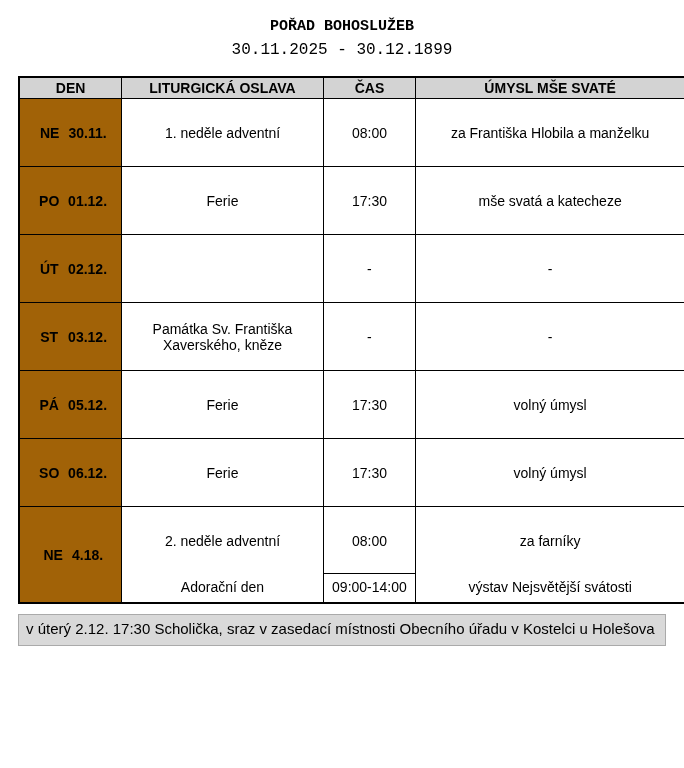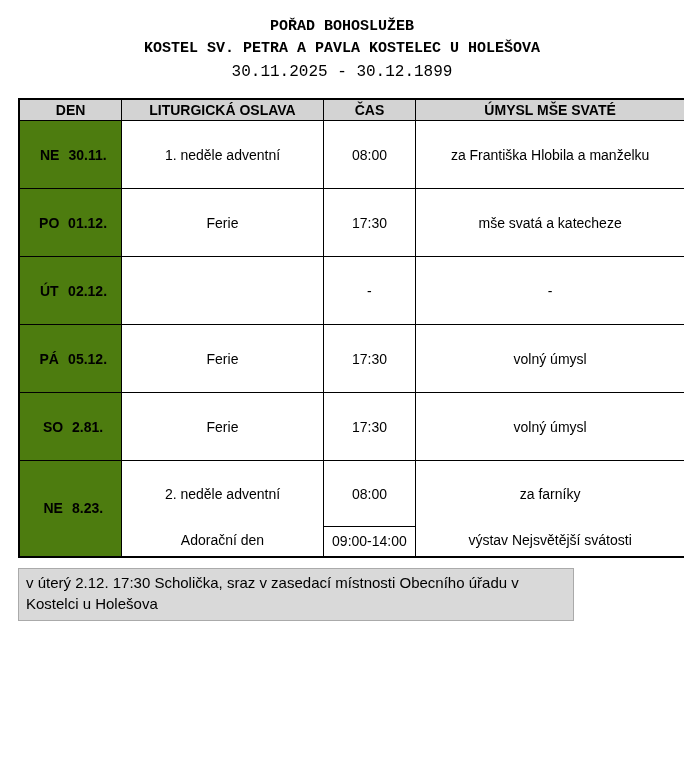--- a/index.html
+++ b/index.html
@@ -31,57 +31,56 @@
   table.schedule td {
     font-size: 14px;
     text-align: center;
     vertical-align: middle;
     padding: 2px;
   }
   tbody tr { height: 68px; }
   tbody tr.last { height: 96px; }
 
   td.den {
-    background: #4d7c0f;
+    background: #a16207;
     font-weight: bold;
     text-align: left;
     padding-left: 8px;
   }
   td.den .day { display: inline-block; width: 30px; }
 
   
   tr.last td.dual { padding: 0; }
   tr.last td.dual .line1 {
     height: 64px;
     display: flex; align-items: center; justify-content: center;
   }
   tr.last td.dual .line2 {
     height: 28px;
     display: flex; align-items: center; justify-content: center;
   }
   tr.last td.time-cell .line2 { border-top: 1px solid #000; }
 
   .note {
     margin-top: 10px;
-    width: 556px;
+    width: 648px;
     background: #d9d9d9;
     border: 1px solid #aaaaaa;
     font-size: 15px;
     line-height: 1.45;
     padding: 3px 7px 5px 7px;
   }
 </style>
 </head>
 <body>
 
 <div class="page">
 
   <div class="titles">
     <div class="title-line">POŘAD BOHOSLUŽEB</div>
-    <div class="title-line">KOSTEL SV. PETRA A PAVLA KOSTELEC U HOLEŠOVA</div>
     <div class="date-line">30.11.2025 - 30.12.1899</div>
   </div>
 
   <table class="schedule">
     <colgroup>
       <col style="width:100px">
         <col style="width:196px">
         <col style="width:90px">
         <col style="width:262px">
     </colgroup>
@@ -116,40 +115,49 @@
         <td class="den">
           <span class="day">ÚT</span>
           <span class="date">02.12.</span>
         </td>
         <td></td>
         <td>-</td>
         <td>-</td>
       </tr>
       <tr>
         <td class="den">
+          <span class="day">ST</span>
+          <span class="date">03.12.</span>
+        </td>
+        <td>Památka Sv. Františka Xaverského, kněze</td>
+        <td>-</td>
+        <td>-</td>
+      </tr>
+      <tr>
+        <td class="den">
           <span class="day">PÁ</span>
           <span class="date">05.12.</span>
         </td>
         <td>Ferie</td>
         <td>17:30</td>
         <td>volný úmysl</td>
       </tr>
       <tr>
         <td class="den">
           <span class="day">SO</span>
-          <span class="date">2.81.</span>
+          <span class="date">06.12.</span>
         </td>
         <td>Ferie</td>
         <td>17:30</td>
         <td>volný úmysl</td>
       </tr>
       <tr class="last">
         <td class="den">
           <span class="day">NE</span>
-          <span class="date">8.23.</span>
+          <span class="date">4.18.</span>
         </td>
         <td class="dual">
           <div class="line1">2. neděle adventní</div>
           <div class="line2">Adorační den</div>
         </td>
         <td class="dual time-cell">
           <div class="line1">08:00</div>
           <div class="line2">09:00-14:00</div>
         </td>
         <td class="dual">

